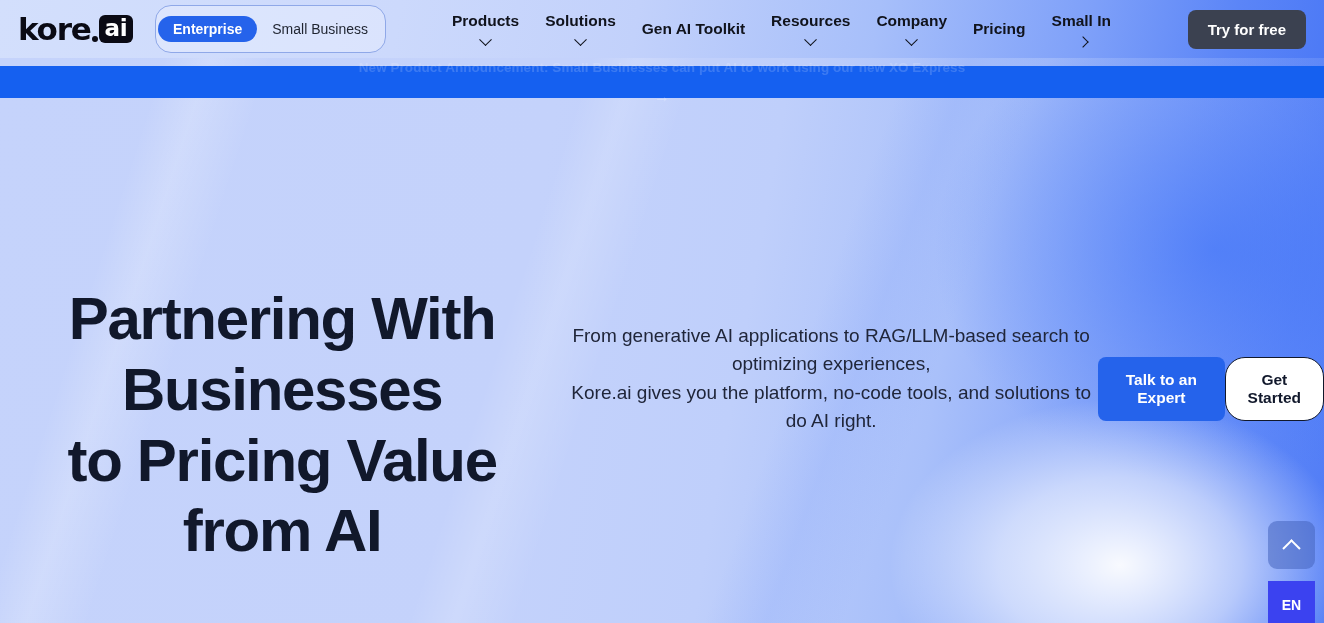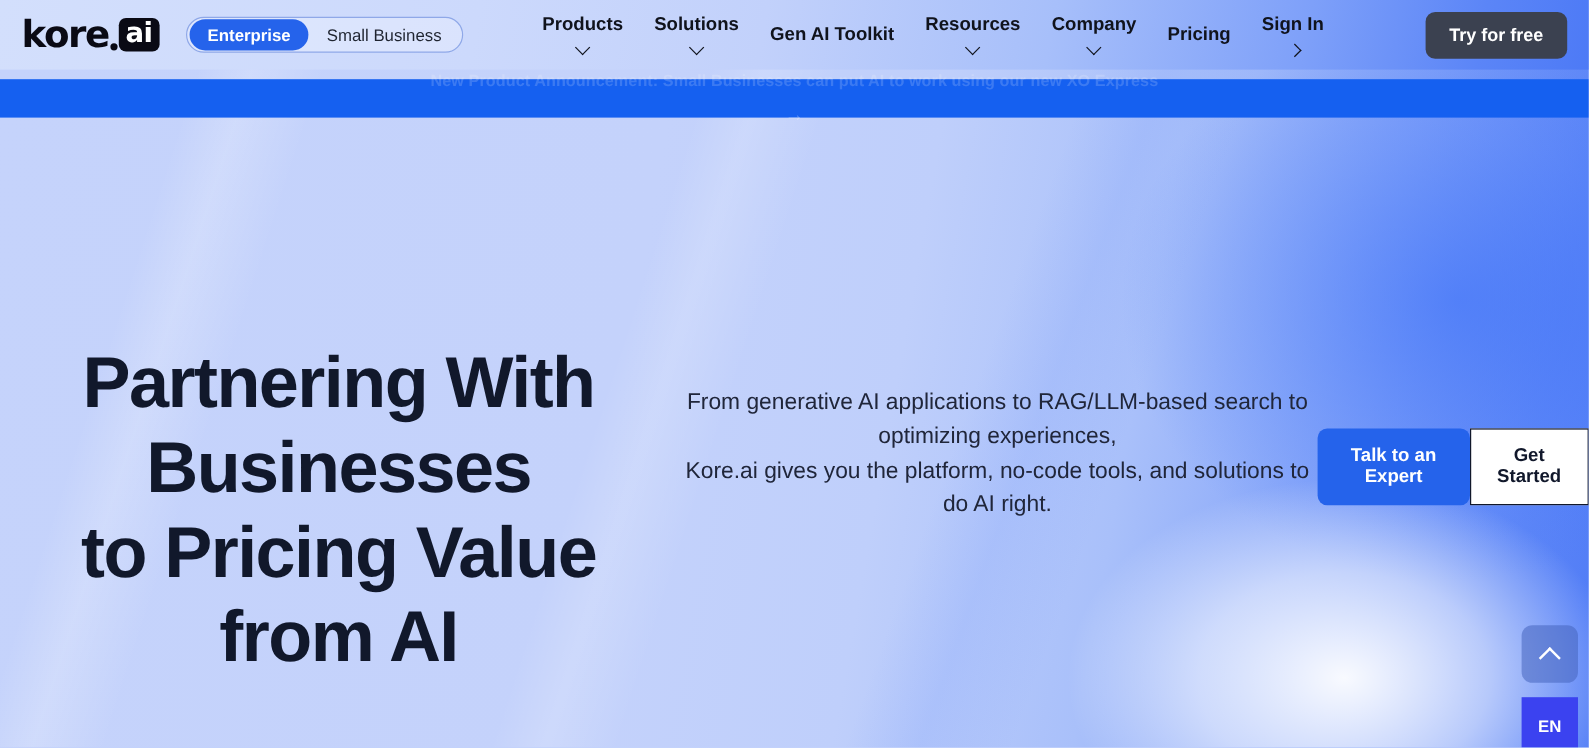--- a/index.html
+++ b/index.html
@@ -106,21 +106,21 @@
     border-radius: 6px;
     padding: 1px 6px 3px 6px;
     line-height: 1.05;
     font-family: "DejaVu Sans", sans-serif;
   }
 
   
   .seg-toggle {
     display: flex;
     align-items: center;
-    height: 30px;
+    height: 48px;
     margin-left: 22px;
     border: 1.5px solid #8fa8e8;
     border-radius: 16px;
     padding: 2px;
     background: rgba(255,255,255,0.28);
     flex: 0 0 auto;
   }
   .seg-opt {
     height: 26px;
     display: flex;
@@ -259,21 +259,21 @@
     padding: 14px 26px;
     cursor: pointer;
     font-family: "Liberation Sans", sans-serif;
   }
   .btn-secondary {
     background: #ffffff;
     color: #11182b;
     font-size: 15.5px;
     font-weight: 600;
     border: 1.5px solid #11182b;
-    border-radius: 0;
+    border-radius: 20px;
     padding: 13px 22px;
     cursor: pointer;
     font-family: "Liberation Sans", sans-serif;
   }
 
   
   .scroll-top {
     position: absolute;
     right: 9px;
     top: 521px;
@@ -349,21 +349,21 @@
         <span class="chev-down"></span>
       </div>
       <div class="nav-item">
         <span>Company</span>
         <span class="chev-down"></span>
       </div>
       <div class="nav-item">
         <span>Pricing</span>
       </div>
       <div class="nav-item">
-        <span>Sign In</span>
+        <span>Small In</span>
         <span class="chev-right"></span>
       </div>
     </nav>
 
     <button class="try-btn">Try for free</button>
   </div>
 
   <div class="banner">
     <span class="banner-text">New Product Announcement: Small Businesses can put AI to work using our new XO Express</span>
     <span class="banner-arrow">→</span>

